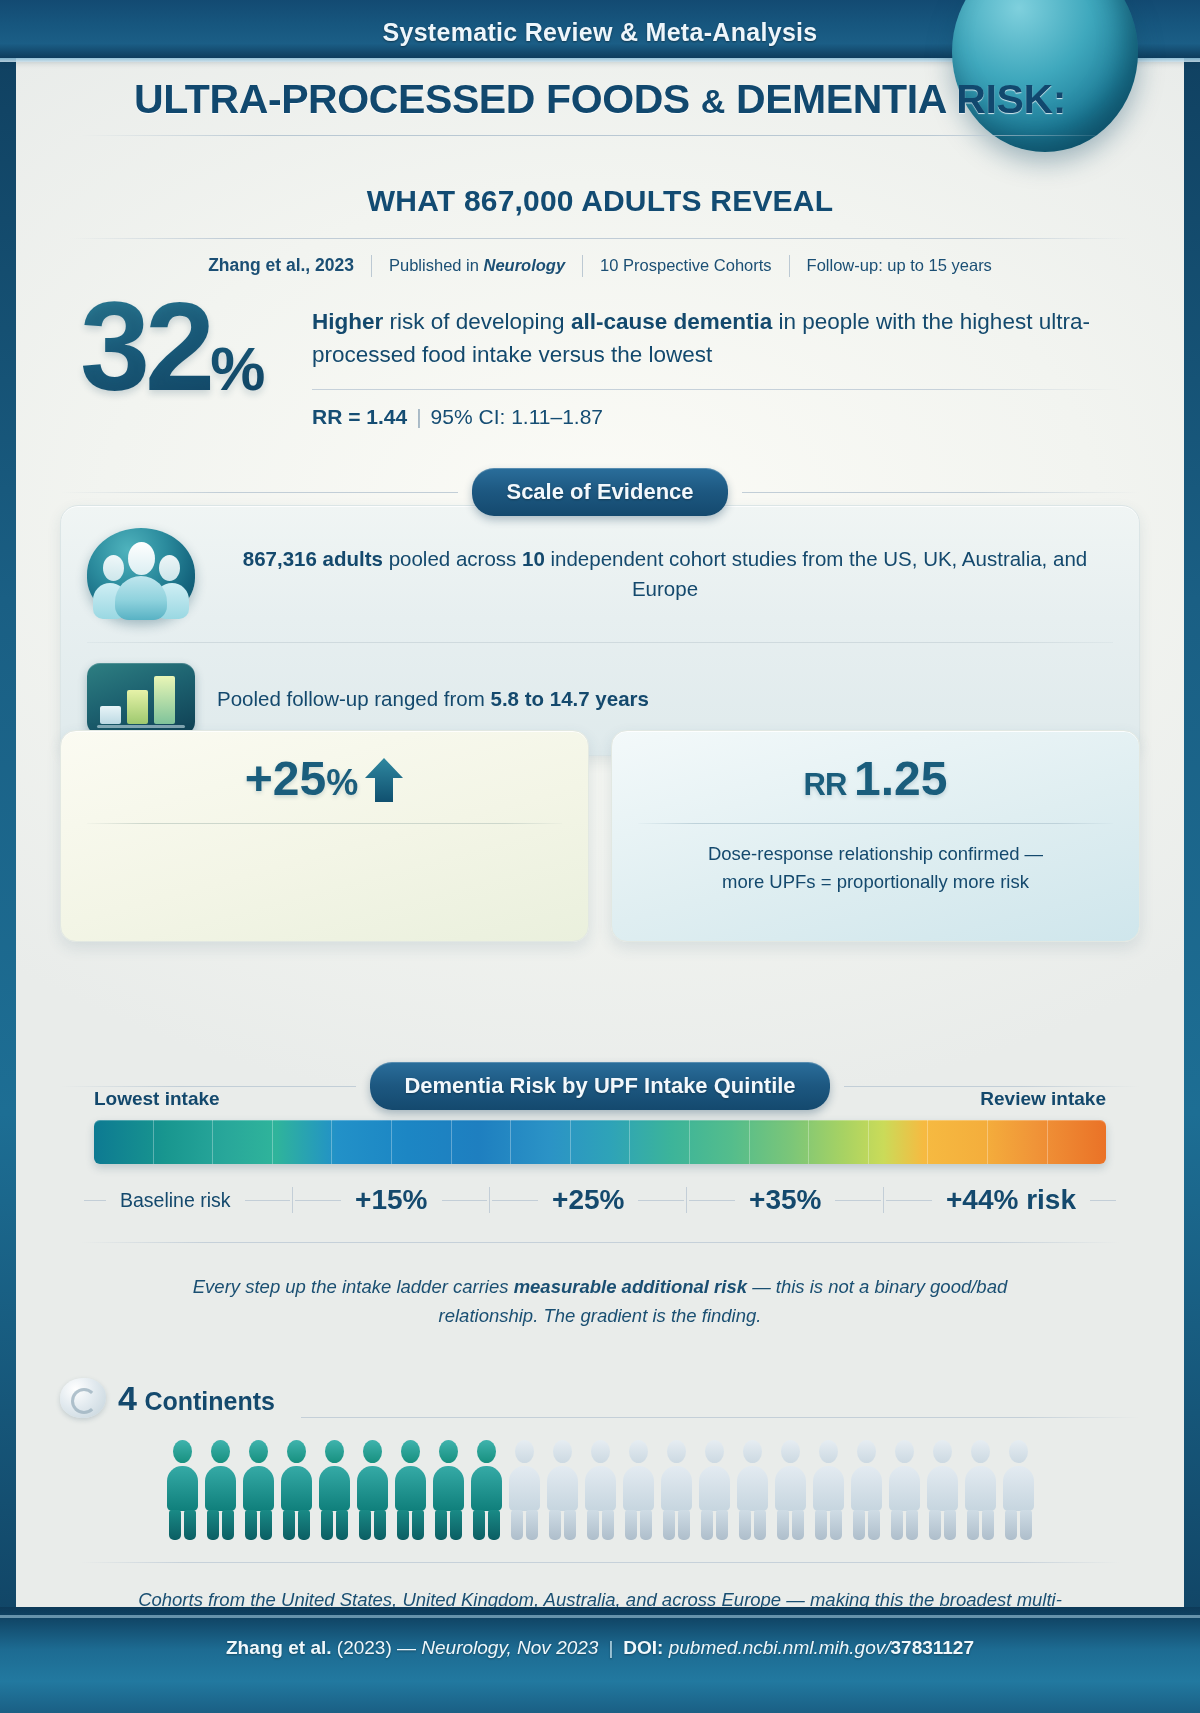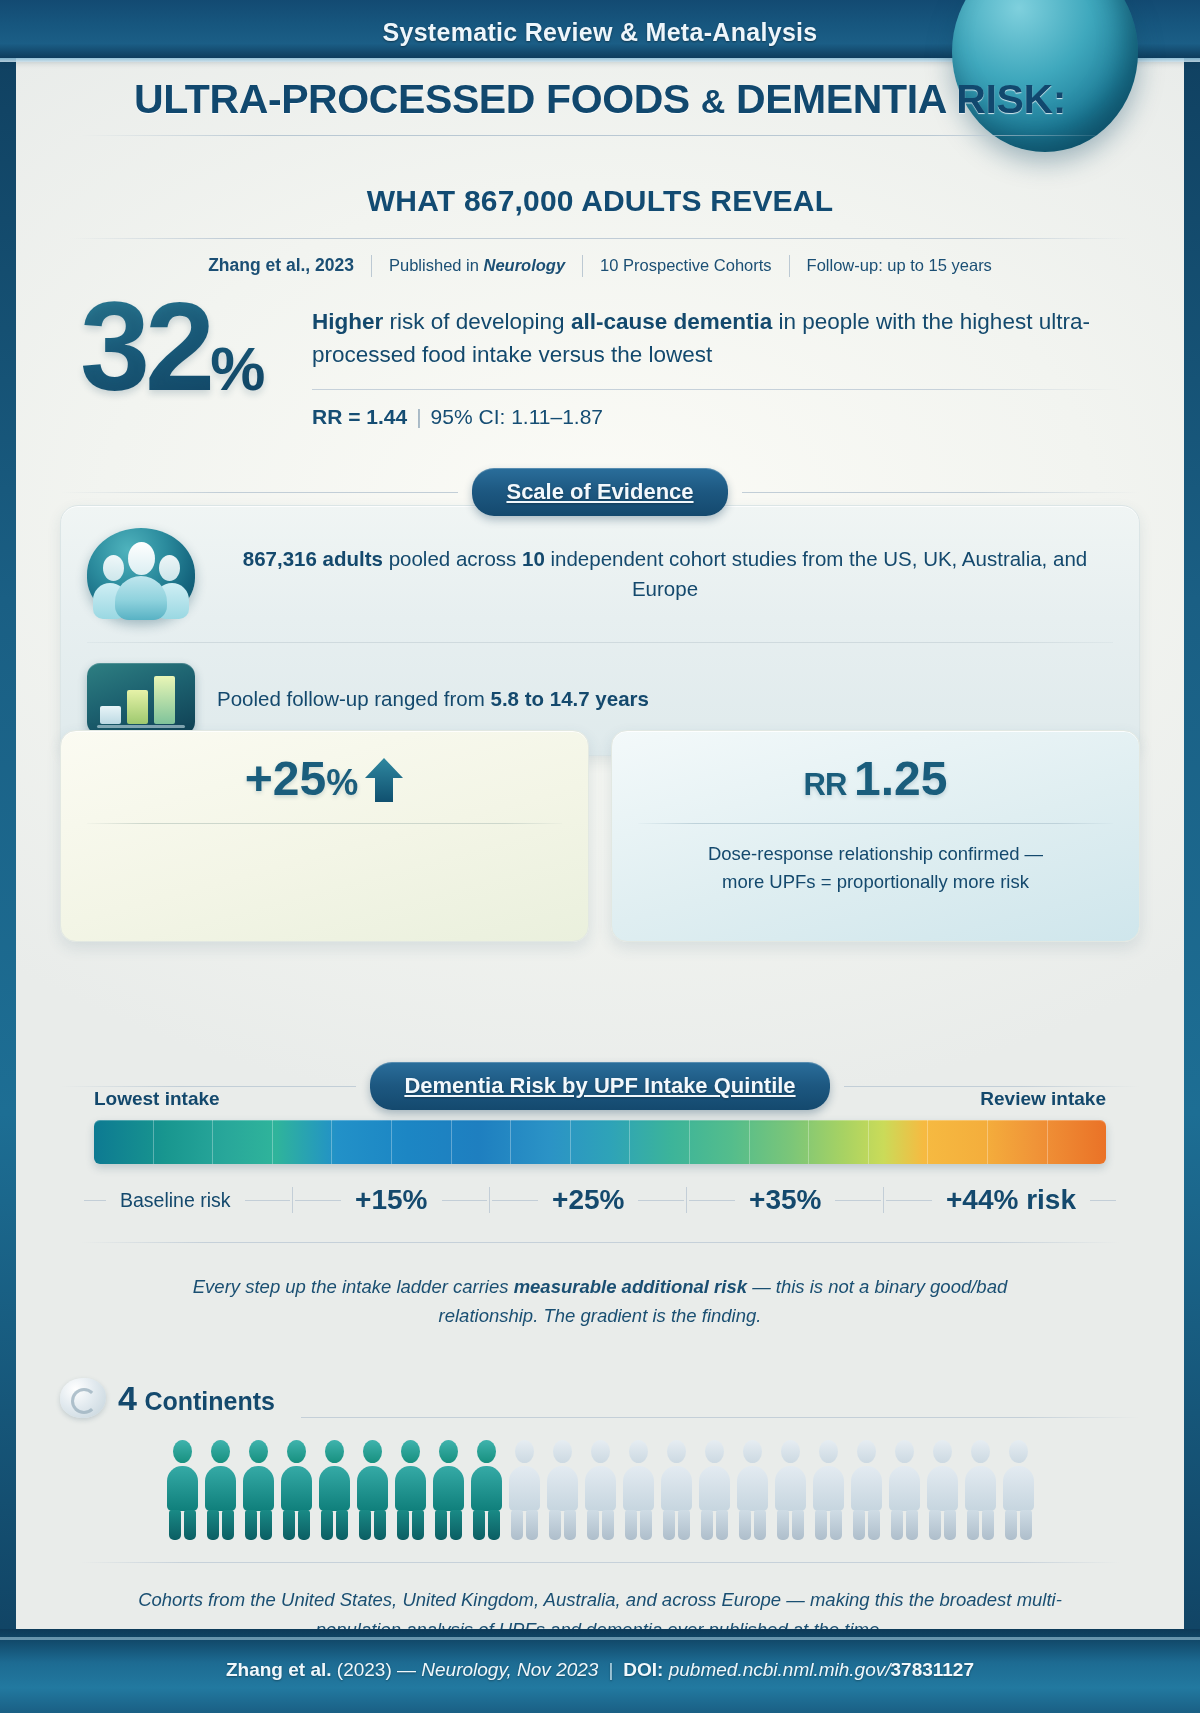--- a/index.html
+++ b/index.html
@@ -193,21 +193,20 @@
     margin: 0 14px;
     padding: 11px 34px;
     border-radius: 22px;
     background: linear-gradient(180deg, #2a6e9b 0%, #1d5881 48%, #14496e 100%);
     color: #f2f8fc;
     font-size: 22px;
     font-weight: bold;
     box-shadow: 0 4px 9px rgba(18,60,88,.30), inset 0 1px 0 rgba(255,255,255,.22);
     text-shadow: 0 1px 2px rgba(0,0,0,.30);
     white-space: nowrap;
-    text-decoration: underline;
   }
 
   
   .evidence-panel {
     position: absolute;
     top: 505px; left: 60px; right: 60px;
     border-radius: 18px;
     background: linear-gradient(180deg, #f0f5f4 0%, #e7eff0 45%, #dfeaec 100%);
     border: 1px solid #dbe5e6;
     box-shadow: 0 5px 14px rgba(40,80,100,.10), inset 0 1px 0 rgba(255,255,255,.8);
@@ -495,21 +494,21 @@
     font-style: italic;
     font-size: 18.5px;
     line-height: 1.6;
     color: #1a4f72;
   }
 
   
   .footer {
     position: absolute;
     left: 0; right: 0; bottom: 0;
-    height: 84px;
+    height: 106px;
     background: linear-gradient(180deg, #0d3a59 0%, #0f4262 8%, #1d6b92 40%, #2279a0 70%, #1a5f84 100%);
     z-index: 4;
   }
   .footer::before {
     content:"";
     position: absolute; left:0; right:0; top: 8px;
     height: 3px;
     background: rgba(175,214,232,.55);
   }
   .footer-text {

